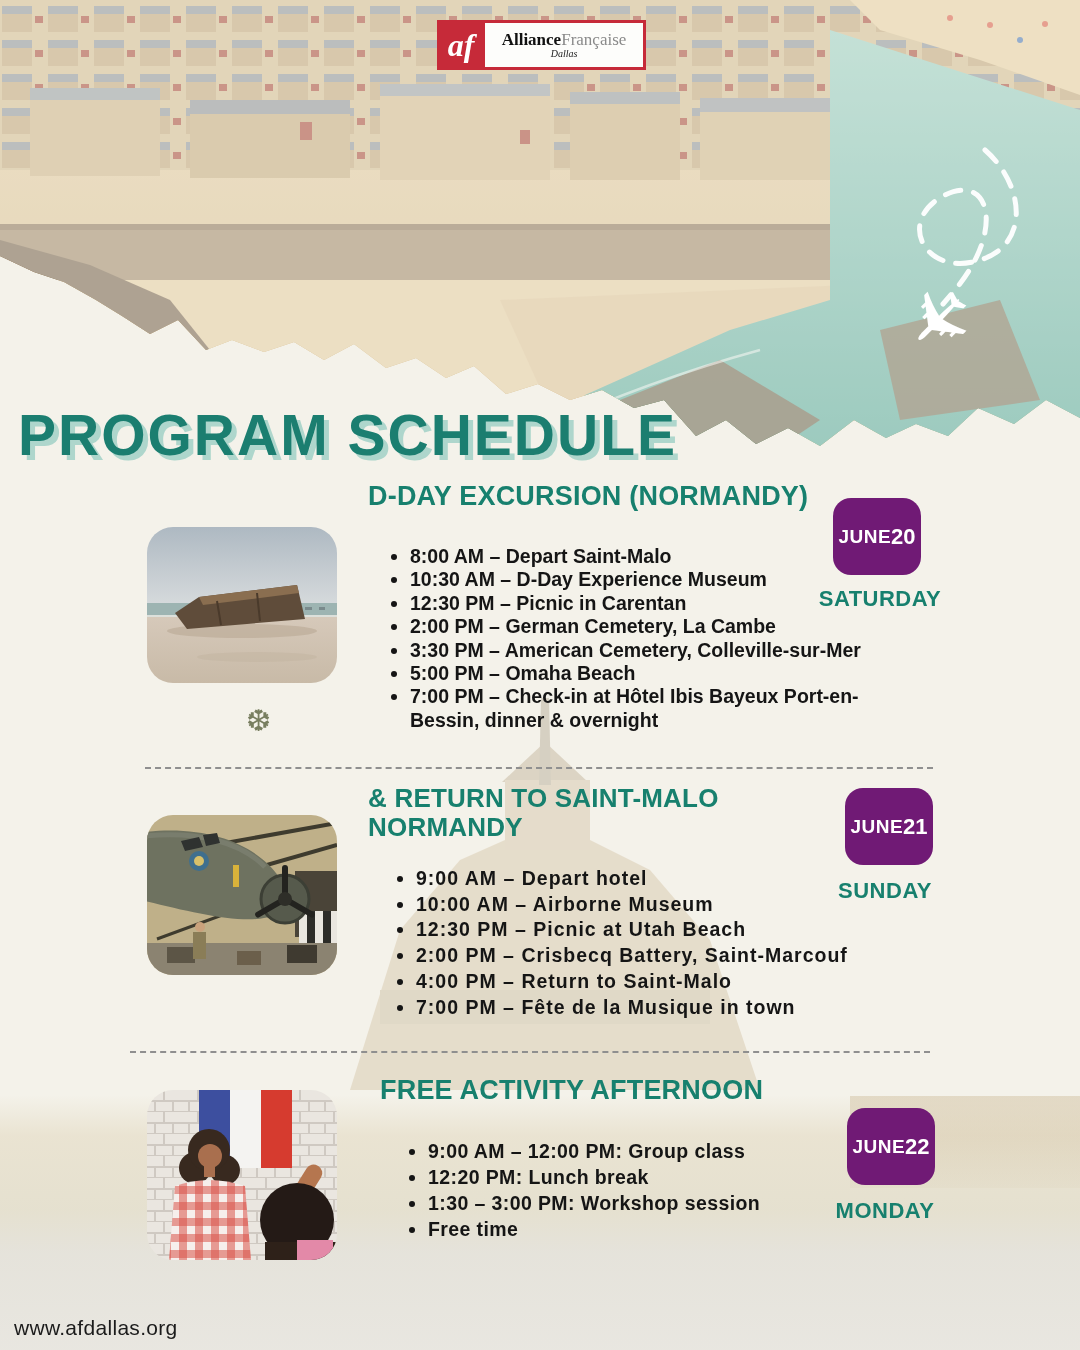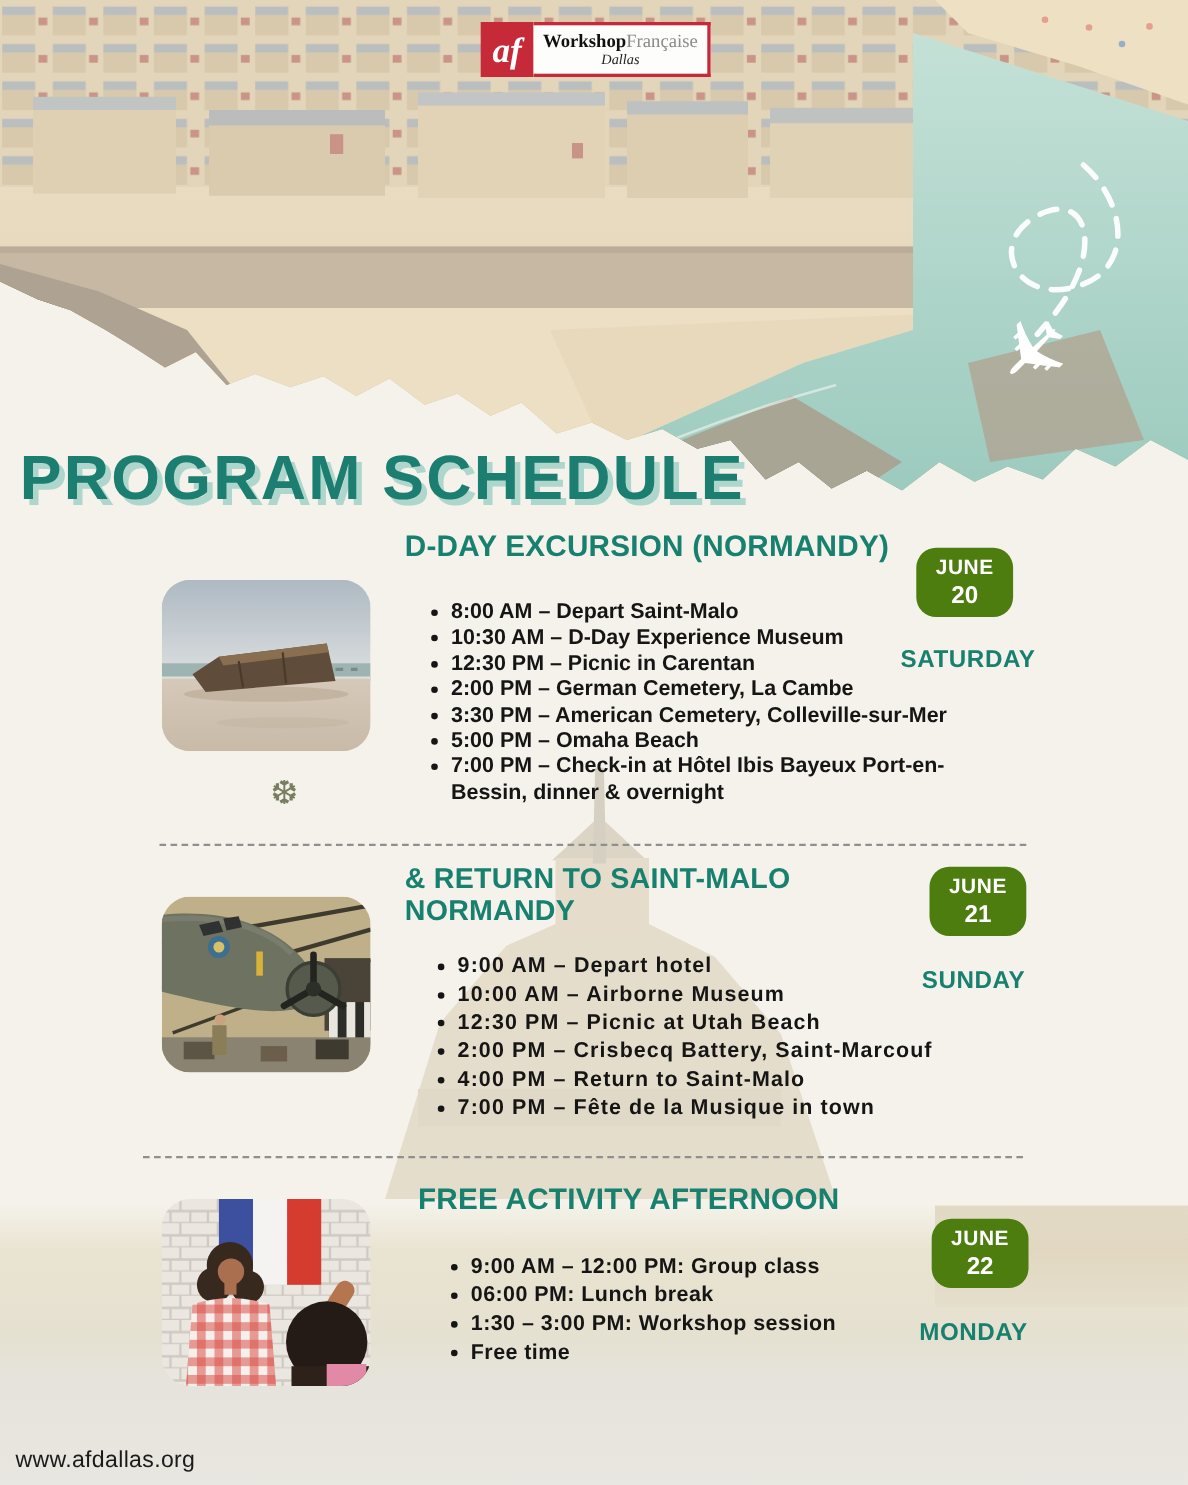--- a/index.html
+++ b/index.html
@@ -18,35 +18,35 @@
     clip-path:polygon(0px 0px,1080px 0px,1080px 418px,1046px 400px,1014px 424px,978px 408px,948px 436px,916px 424px,886px 438px,854px 420px,820px 446px,788px 428px,756px 444px,726px 420px,696px 436px,664px 400px,634px 408px,602px 390px,570px 400px,538px 384px,506px 394px,474px 366px,446px 378px,416px 358px,386px 368px,354px 344px,324px 360px,294px 342px,264px 352px,232px 340px,206px 350px,178px 320px,150px 334px,122px 316px,96px 300px,64px 282px,34px 272px,0px 256px);}
 
   
   #logo{position:absolute;left:437px;top:20px;display:flex;z-index:6;}
   #logo .af-red{width:48px;height:50px;background:#c62a39;color:#fff;display:flex;align-items:center;justify-content:center;
     font-family:"Liberation Serif",serif;font-style:italic;font-weight:bold;font-size:32px;}
   #logo .af-label{width:158px;height:44px;background:#fdfdfb;border:3px solid #c62a39;border-left:none;
     display:flex;flex-direction:column;align-items:center;justify-content:center;line-height:1.05;}
   #logo .af-name{font-family:"Liberation Serif",serif;font-size:17px;color:#111;}
   #logo .af-name .lite{color:#8a8a8a;font-weight:normal;}
-  #logo .af-city{font-family:"Liberation Serif",serif;font-style:italic;font-size:13px;color:#222;}
+  #logo .af-city{font-family:"Liberation Serif",serif;font-style:italic;font-size:10px;color:#222;}
 
   
   #title{position:absolute;left:18px;top:402px;z-index:4;font-size:57px;font-weight:bold;letter-spacing:2px;
     color:#1b7e70;text-shadow:5px 5px 0 #aed6cc;white-space:nowrap;}
 
   
   .sec-head{position:absolute;z-index:3;margin:0;color:#17806e;font-weight:bold;font-size:27px;letter-spacing:.2px;line-height:1.1;}
   .sec-head span{display:block;}
   .sched{position:absolute;z-index:3;margin:12px;padding:0 0 0 26px;color:#151515;font-weight:bold;}
   .sched li{margin:0;}
   .thumb{position:absolute;z-index:2;border-radius:26px;overflow:hidden;}
   .thumb svg{display:block;}
-  .badge{position:absolute;z-index:3;width:88px;height:63px;border-radius:18px;background:#4d7c0f;color:#fff;
-    display:flex;flex-direction:column;align-items:center;justify-content:center;font-weight:bold;line-height:1.15;}
+  .badge{position:absolute;z-index:3;width:88px;height:77px;border-radius:18px;background:#701a75;color:#fff;
+    display:flex;flex-direction:row;align-items:center;justify-content:center;font-weight:bold;line-height:1.15;}
   .badge .mo{font-size:19px;letter-spacing:.5px;}
   .badge .day{font-size:22px;}
   .weekday{position:absolute;z-index:3;width:190px;text-align:center;color:#17806e;font-weight:bold;font-size:22px;letter-spacing:.5px;}
   .divider{position:absolute;z-index:3;height:0;border-top:2px dashed #8f8f8f;}
   #snowflake{position:absolute;left:246px;top:703px;z-index:3;font-size:30px;color:#636a48;opacity:.85;}
 
   
   #s1-head{left:368px;top:482px;}
   #s1-list{left:372px;top:533px;width:500px;font-size:19.5px;line-height:1.2;}
   #s1-thumb{left:147px;top:527px;width:190px;height:156px;}
@@ -149,21 +149,21 @@
       </g>
       <text transform="translate(938,318) rotate(135)" font-size="80" fill="#ffffff" text-anchor="middle" dominant-baseline="central" font-family="DejaVu Sans, sans-serif">✈</text>
     </svg>
   </div>
 
   <div id="logo">
     <div class="af-red">
         <span>af</span>
       </div>
     <div class="af-label">
-      <div class="af-name"><b>Workshop</b><span class="lite">Française</span></div>
+      <div class="af-name"><b>Alliance</b><span class="lite">Française</span></div>
       <div class="af-city">Dallas</div>
     </div>
   </div>
 
   <div id="title">PROGRAM SCHEDULE</div>
 
   <div class="thumb" id="s1-thumb">
     <svg width="190" height="156" viewBox="0 0 190 156">
       <defs>
         <linearGradient id="sky1" x1="0" y1="0" x2="0" y2="1">
@@ -300,21 +300,21 @@
         <rect x="150" y="150" width="36" height="20" fill="#e389a8"></rect>
       </g>
     </svg>
   </div>
   <h3 class="sec-head" id="s3-head">
     <span>FREE ACTIVITY AFTERNOON</span>
       <span></span>
   </h3>
   <ul class="sched" id="s3-list">
     <li>9:00 AM – 12:00 PM: Group class</li>
-    <li>06:00 PM: Lunch break</li>
+    <li>12:20 PM: Lunch break</li>
     <li>1:30 – 3:00 PM: Workshop session</li>
     <li>Free time</li>
   </ul>
   <div class="badge" id="s3-badge">
     <span class="mo">JUNE</span>
       <span class="day">22</span>
   </div>
   <div class="weekday" id="s3-weekday">MONDAY</div>
 
   <div id="footer">www.afdallas.org</div>

